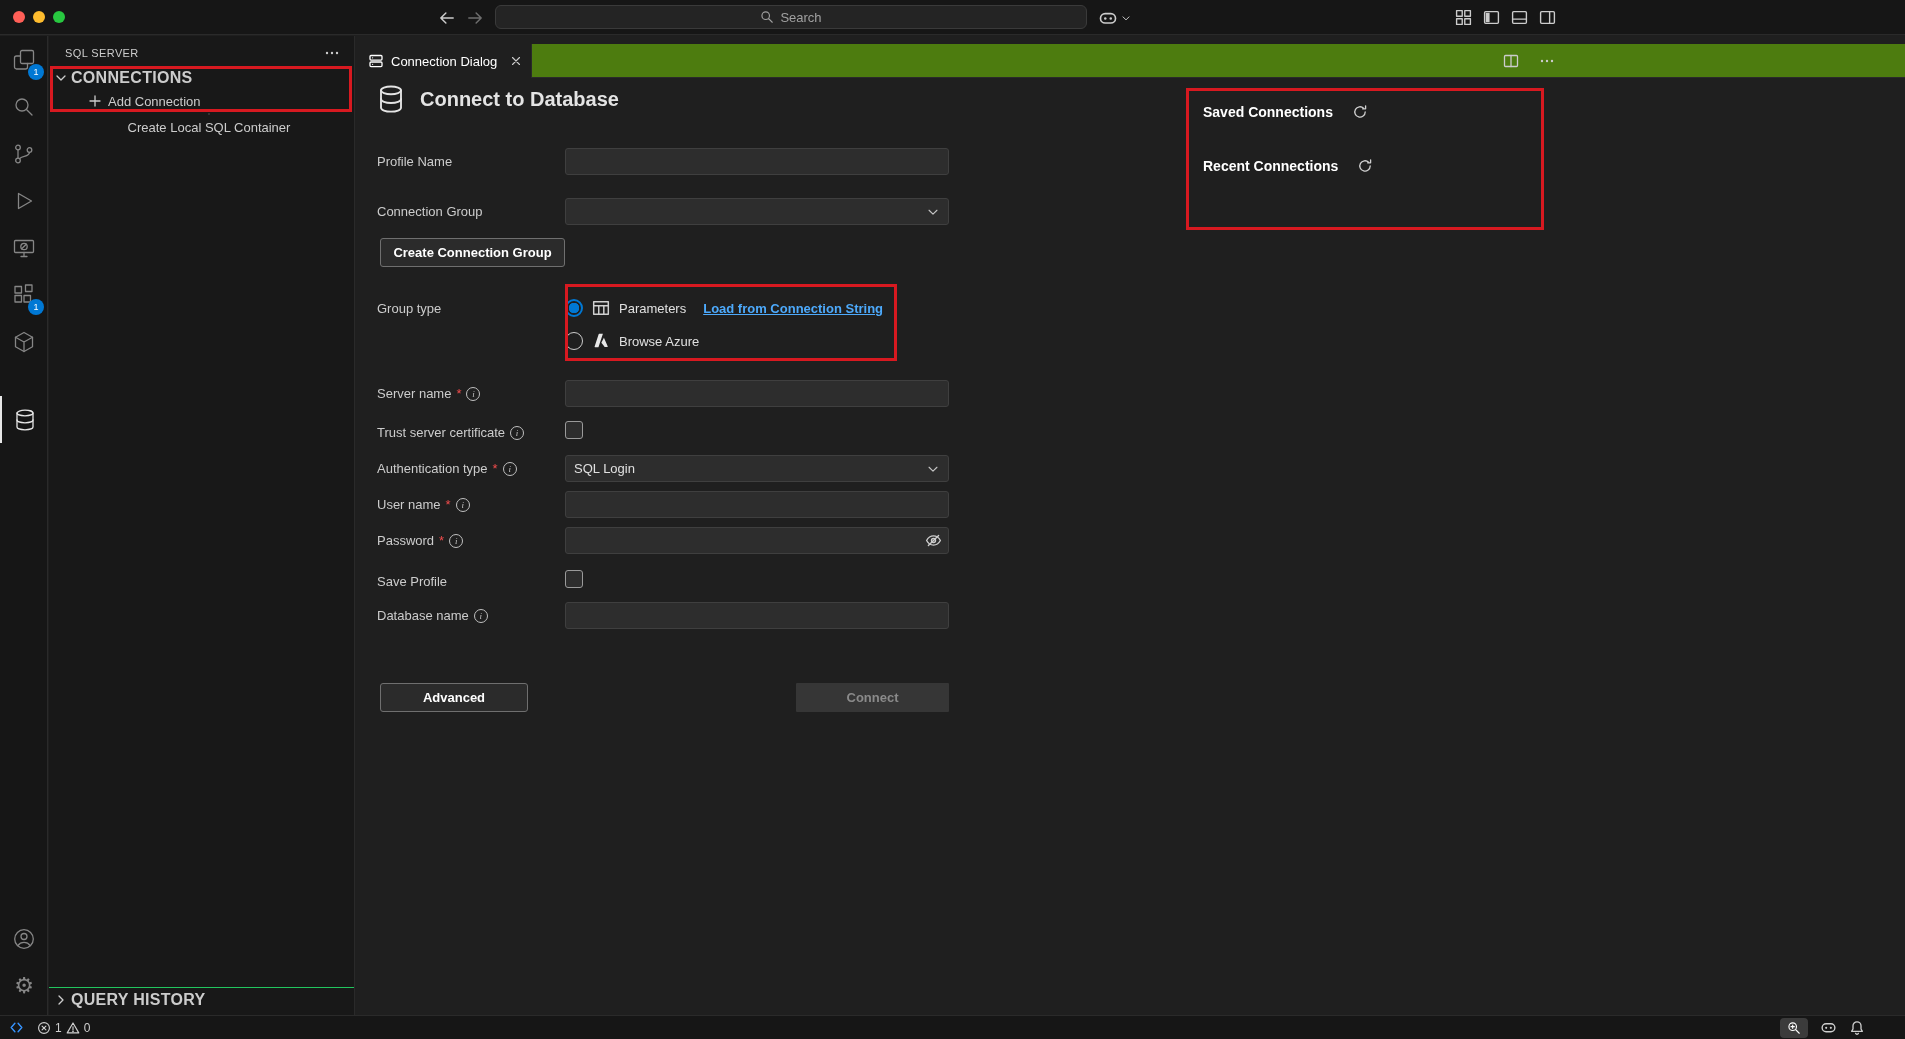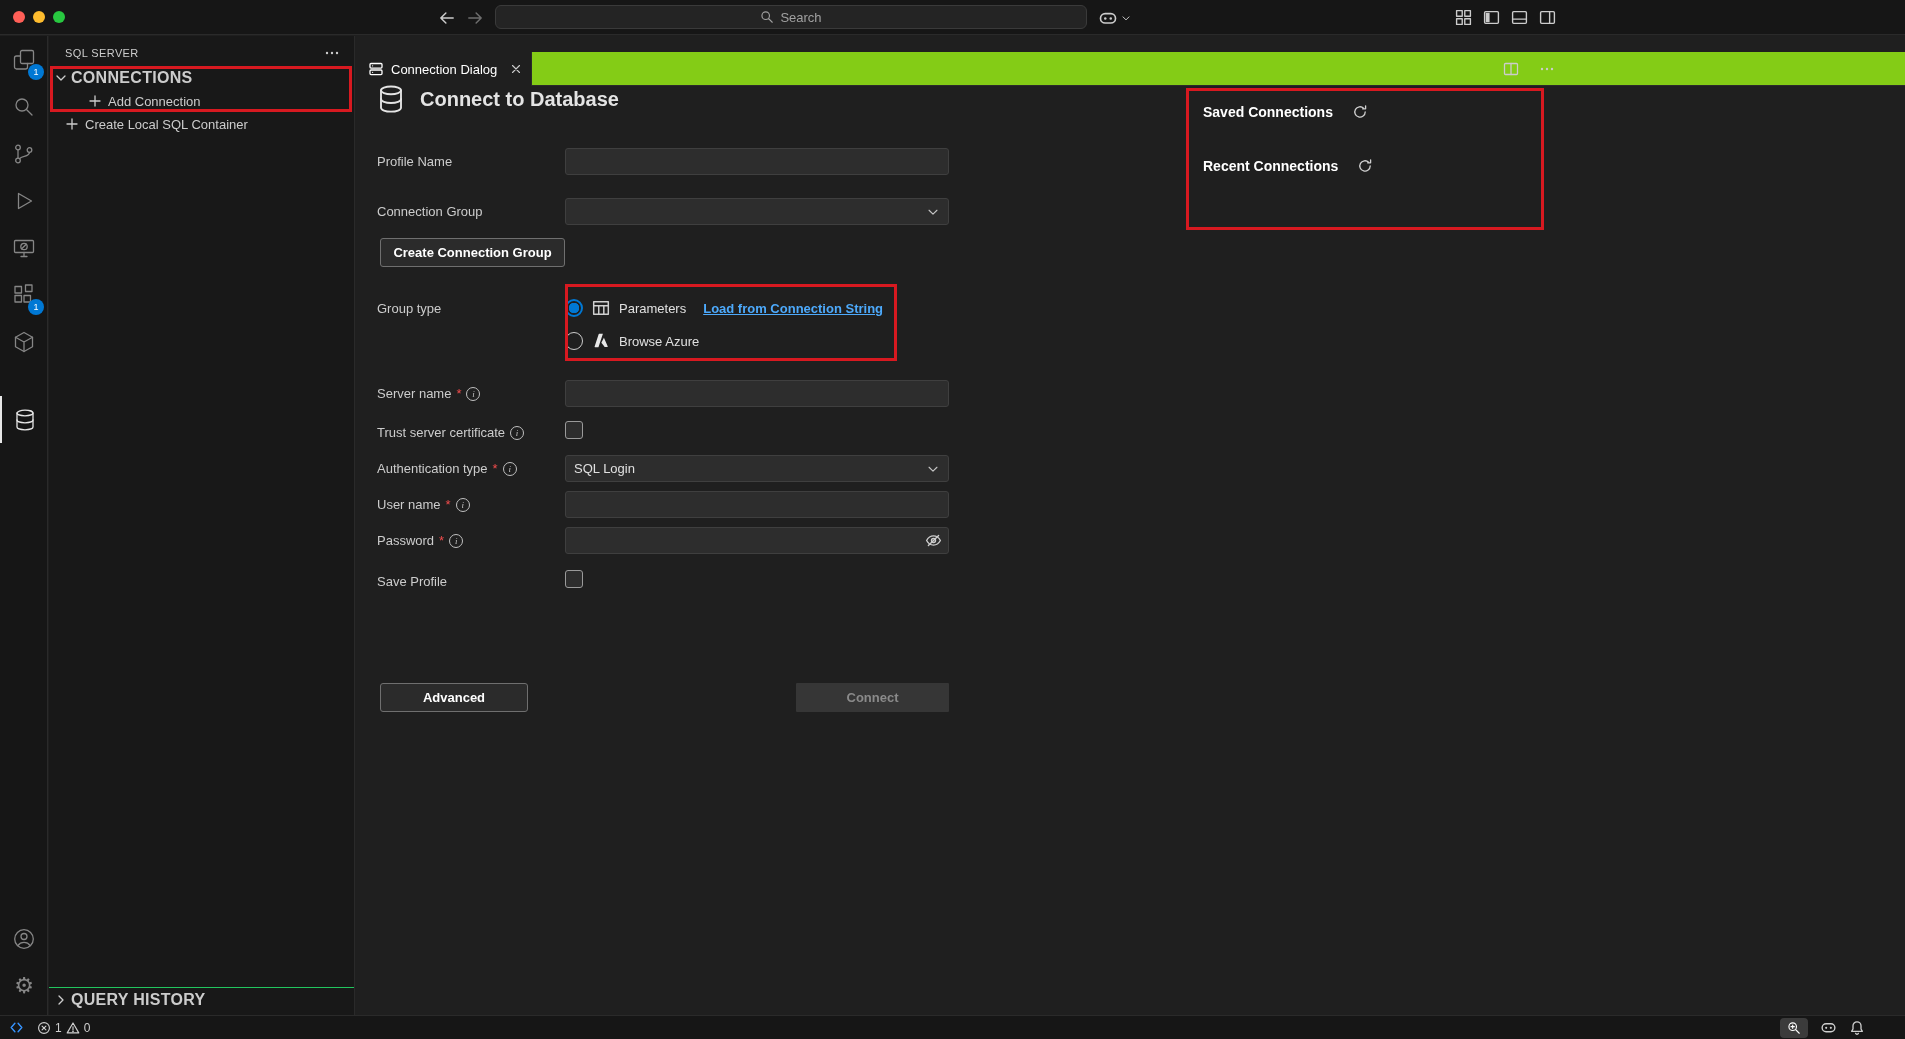--- a/index.html
+++ b/index.html
@@ -31,26 +31,26 @@
   
   .sidebar { position:absolute; top:36px; left:49px; width:306px; bottom:24px; background:#181818; border-right:1px solid #2a2a2a; }
   .sb-title-row { position:absolute; top:0; left:0; right:0; height:33px; display:flex; align-items:center; padding:0 14px 0 16px; }
   .sb-title { font-size:11px; letter-spacing:.4px; color:#cccccc; flex:1; }
   .sb-more { color:#cccccc; cursor:pointer; }
   .sb-section { position:absolute; left:0; right:0; height:22px; display:flex; align-items:center; gap:2px; padding-left:4px; cursor:pointer; }
   .sb-section .sec-label { font-size:16px; font-weight:700; color:#cccccc; letter-spacing:.3px; }
   .sec-connections { top:31px; }
   .sb-row { position:absolute; left:0; right:0; height:22px; display:flex; align-items:center; gap:5px; padding-left:15px; color:#cccccc; cursor:pointer; }
   .row-add { top:54px;margin-left:23px; }
-  .row-container { top:77px; }
+  .row-container { top:77px;flex-direction:column; }
   .sec-queryhistory { bottom:6px; border-top:1px solid #22c55e; padding-top:2px; }
 
   
   .editor { position:absolute; top:36px; left:356px; right:0; bottom:24px; background:#1f1f1f; }
-  .tabbar { position:absolute; top:16px; left:0; right:0; height:34px; background:#84cc16; border-bottom:1px solid #2a2a2a; }
+  .tabbar { position:absolute; top:8px; left:0; right:0; height:34px; background:#4d7c0f; border-bottom:1px solid #2a2a2a; }
   .tab { position:absolute; left:0; top:0; width:176px; height:34px; background:#1f1f1f; border-right:1px solid #2a2a2a; display:flex; align-items:center; gap:7px; padding:0 8px 0 12px; color:#ffffff; cursor:pointer; }
   .tab-close { color:#cccccc; margin-left:auto; cursor:pointer; }
   .ed-actions { position:absolute; top:9px; left:1147px; display:flex; gap:20px; color:#cccccc; }
   .ed-actions .tbi { cursor:pointer; }
 
   .webview { position:absolute; top:34px; left:0; right:0; bottom:0; }
   .wv-heading { position:absolute; left:19px; top:13px; display:flex; align-items:center; gap:13px; color:#e4e4e4; }
   .wv-heading h1 { font-size:20px; font-weight:600;text-align:center; }
 
   .frow { position:absolute; left:21px; height:27px; display:flex; align-items:flex-start; }
@@ -415,20 +415,27 @@
         </div>
       </div>
 
       <div class="frow" style="top:498px">
         <div class="flabel">
             <span>Save Profile</span>
           </div>
         <span class="checkbox"></span>
       </div>
 
+      <div class="frow" style="top:532px">
+        <div class="flabel">
+          <span>Database name</span>
+          <span class="info"></span>
+        </div>
+        <input class="txt" type="text" style="">
+      </div>
 
 
       <button class="btn-secondary" style="left:24px;top:613px;width:148px">Advanced</button>
       <button class="btn-disabled" style="left:440px;top:613px;width:153px">Connect</button>
 
       <div class="conn-panel-row" style="left:847px;top:34px">
         <span class="pt">Saved Connections</span>
         <span class="refresh">
           <svg class="ic" width="16" height="16" viewBox="0 0 16 16" stroke-width="1.5">
               <path d="M13.2 8A5.2 5.2 0 1 1 11.6 4.2"></path>

